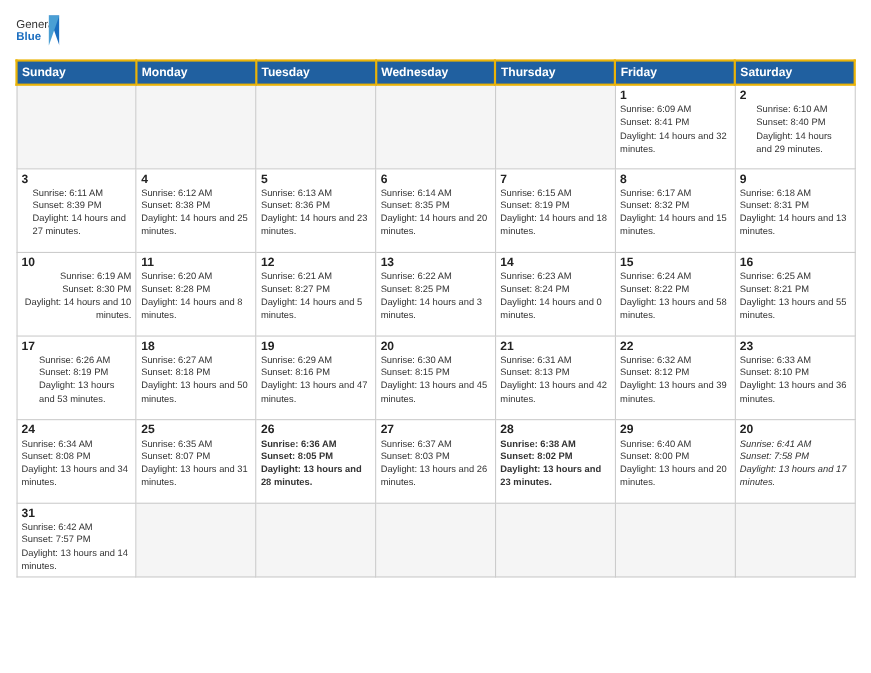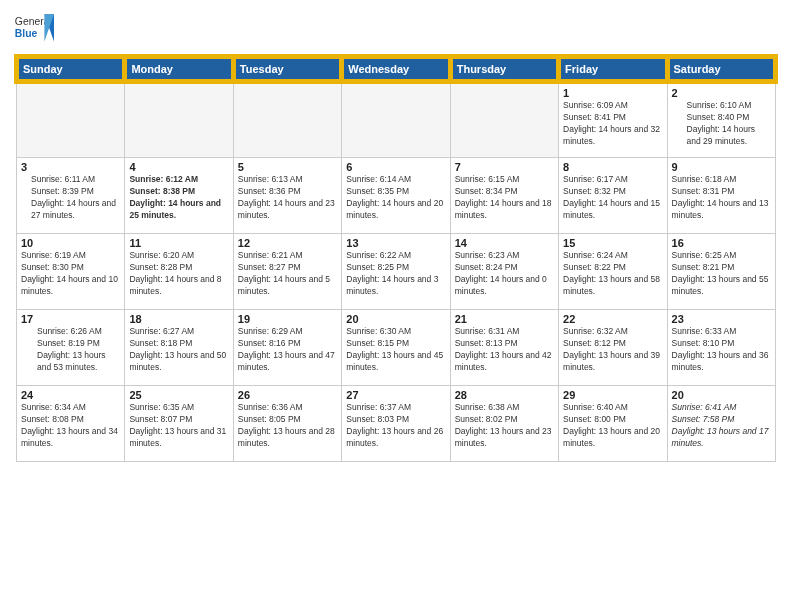--- a/index.html
+++ b/index.html
@@ -45,21 +45,21 @@
       border-collapse: collapse;
       table-layout: fixed;
     }
     .calendar th {
       background: #2060a0;
       color: #fff;
       font-size: 11px;
       font-weight: bold;
       padding: 4px 4px;
       text-align: left;
-      border: 5px solid #eab308;
+      border: 2px solid #eab308;
     }
     .calendar td {
       border: 1px solid #ccc;
       vertical-align: top;
       padding: 3px 4px;
       font-size: 9px;
       color: #333;
       height: 76px;
       background: #fff;
     }
@@ -138,59 +138,59 @@
         </tr>
         <tr>
           <td>
             <div class="day-number">3</div>
             <div class="day-info" style="white-space: pre-line; margin-left: 10px;">Sunrise: 6:11 AM
 Sunset: 8:39 PM
 Daylight: 14 hours and 27 minutes.</div>
           </td>
           <td>
             <div class="day-number">4</div>
-            <div class="day-info" style="white-space: pre-line; font-weight: bold;">Sunrise: 6:12 AM
+            <div class="day-info" style="white-space: pre-line;">Sunrise: 6:12 AM
 Sunset: 8:38 PM
 Daylight: 14 hours and 25 minutes.</div>
           </td>
           <td>
             <div class="day-number">5</div>
             <div class="day-info" style="white-space: pre-line;">Sunrise: 6:13 AM
 Sunset: 8:36 PM
 Daylight: 14 hours and 23 minutes.</div>
           </td>
           <td>
             <div class="day-number">6</div>
             <div class="day-info" style="white-space: pre-line;">Sunrise: 6:14 AM
 Sunset: 8:35 PM
 Daylight: 14 hours and 20 minutes.</div>
           </td>
           <td>
             <div class="day-number">7</div>
             <div class="day-info" style="white-space: pre-line;">Sunrise: 6:15 AM
-Sunset: 8:34 PM
+Sunset: 8:19 PM
 Daylight: 14 hours and 18 minutes.</div>
           </td>
           <td>
             <div class="day-number">8</div>
             <div class="day-info" style="white-space: pre-line;">Sunrise: 6:17 AM
 Sunset: 8:32 PM
 Daylight: 14 hours and 15 minutes.</div>
           </td>
           <td>
             <div class="day-number">9</div>
             <div class="day-info" style="white-space: pre-line;">Sunrise: 6:18 AM
 Sunset: 8:31 PM
 Daylight: 14 hours and 13 minutes.</div>
           </td>
         </tr>
         <tr>
           <td>
             <div class="day-number">10</div>
-            <div class="day-info" style="white-space: pre-line;">Sunrise: 6:19 AM
+            <div class="day-info" style="white-space: pre-line; text-align: right;">Sunrise: 6:19 AM
 Sunset: 8:30 PM
 Daylight: 14 hours and 10 minutes.</div>
           </td>
           <td>
             <div class="day-number">11</div>
             <div class="day-info" style="white-space: pre-line;">Sunrise: 6:20 AM
 Sunset: 8:28 PM
 Daylight: 14 hours and 8 minutes.</div>
           </td>
           <td>
@@ -276,44 +276,58 @@
 Daylight: 13 hours and 34 minutes.</div>
           </td>
           <td>
             <div class="day-number">25</div>
             <div class="day-info" style="white-space: pre-line;">Sunrise: 6:35 AM
 Sunset: 8:07 PM
 Daylight: 13 hours and 31 minutes.</div>
           </td>
           <td>
             <div class="day-number">26</div>
-            <div class="day-info" style="white-space: pre-line;">Sunrise: 6:36 AM
+            <div class="day-info" style="white-space: pre-line; font-weight: bold;">Sunrise: 6:36 AM
 Sunset: 8:05 PM
 Daylight: 13 hours and 28 minutes.</div>
           </td>
           <td>
             <div class="day-number">27</div>
             <div class="day-info" style="white-space: pre-line;">Sunrise: 6:37 AM
 Sunset: 8:03 PM
 Daylight: 13 hours and 26 minutes.</div>
           </td>
           <td>
             <div class="day-number">28</div>
-            <div class="day-info" style="white-space: pre-line;">Sunrise: 6:38 AM
+            <div class="day-info" style="white-space: pre-line; font-weight: bold;">Sunrise: 6:38 AM
 Sunset: 8:02 PM
 Daylight: 13 hours and 23 minutes.</div>
           </td>
           <td>
             <div class="day-number">29</div>
             <div class="day-info" style="white-space: pre-line;">Sunrise: 6:40 AM
 Sunset: 8:00 PM
 Daylight: 13 hours and 20 minutes.</div>
           </td>
           <td>
             <div class="day-number">20</div>
             <div class="day-info" style="white-space: pre-line; font-style: italic;">Sunrise: 6:41 AM
 Sunset: 7:58 PM
 Daylight: 13 hours and 17 minutes.</div>
           </td>
+        </tr>
+        <tr>
+          <td class="last-row">
+            <div class="day-number">31</div>
+            <div class="day-info" style="white-space: pre-line;">Sunrise: 6:42 AM
+Sunset: 7:57 PM
+Daylight: 13 hours and 14 minutes.</div>
+          </td>
+          <td class="empty last-row"></td>
+          <td class="empty last-row"></td>
+          <td class="empty last-row"></td>
+          <td class="empty last-row"></td>
+          <td class="empty last-row"></td>
+          <td class="empty last-row"></td>
         </tr>
       </tbody>
   </table>
 </div>
 
 </body></html>

